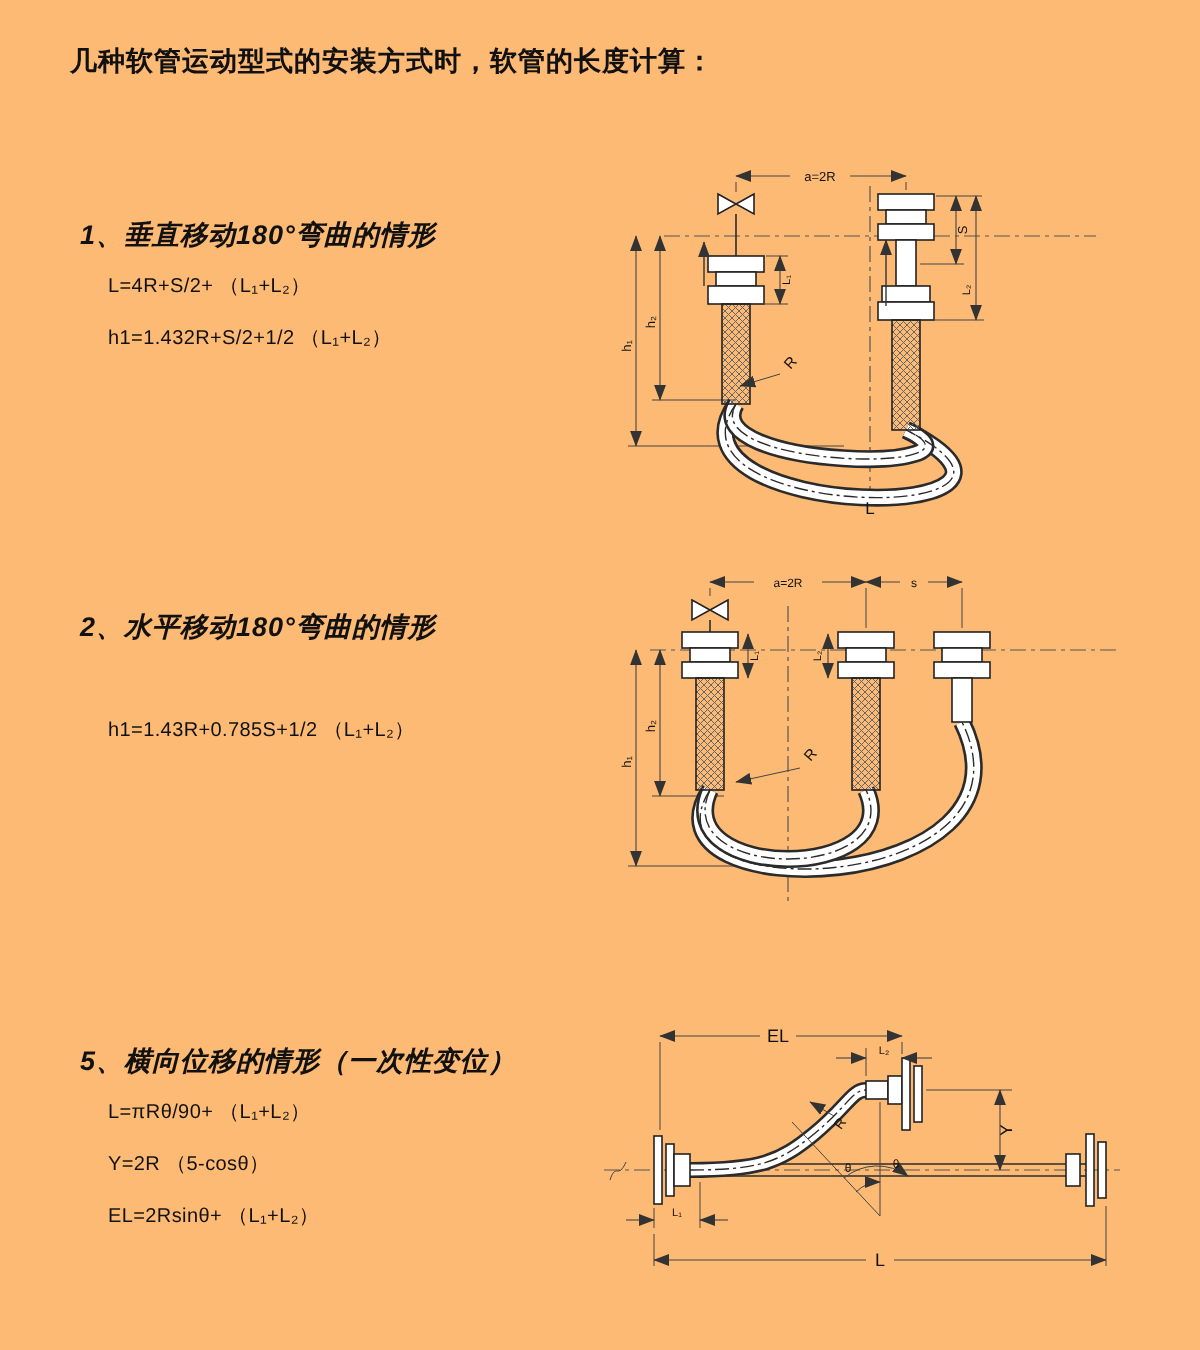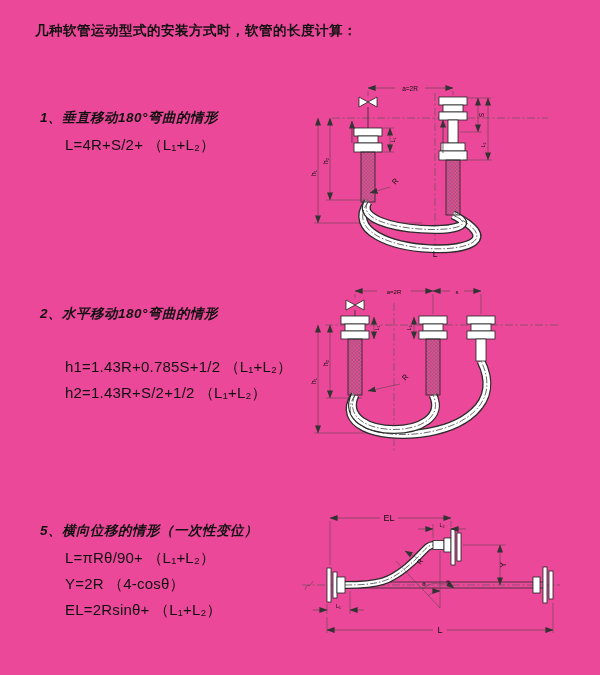--- a/index.html
+++ b/index.html
@@ -1,21 +1,21 @@
 <!DOCTYPE html>
 <html><head>
 <meta charset="utf-8">
 <style>
   html,body{margin:0;padding:0;background:#ffffff;}
-  .page{position:relative;width:600px;height:675px;background:#ec4899;overflow:hidden;
+  .page{position:relative;width:600px;height:675px;background:#fdba74;overflow:hidden;
         font-family:"Liberation Sans",sans-serif;color:#111;}
   .doc-title{position:absolute;left:35px;top:22px;font-size:13.5px;font-weight:bold;letter-spacing:.5px;}
   .sec{position:absolute;left:40px;width:280px;height:105px;}
   .sec-h{position:absolute;left:0;top:0;font-size:13.5px;font-weight:bold;letter-spacing:.5px;font-style:italic;}
-  .f{position:absolute;left:25px;font-size:15px;letter-spacing:.2px;white-space:nowrap;}
+  .f{position:absolute;left:14px;font-size:10px;letter-spacing:.2px;white-space:nowrap;}
   .dia{position:absolute;}
   svg text{font-family:"Liberation Sans",sans-serif;fill:#111;}
   .dl{font-size:6.5px;}
   .dls{font-size:5.5px;}
   .dlb{font-size:8.5px;}
   .dim{stroke:#444;stroke-width:.55;fill:none;}
   .ext{stroke:#444;stroke-width:.5;fill:none;}
   .cl{stroke:#555;stroke-width:.6;fill:none;stroke-dasharray:8 2.5 2 2.5;}
   .part{fill:#fff;stroke:#222;stroke-width:.8;}
   .hatched{fill:url(#hatch);stroke:#222;stroke-width:.8;}
@@ -40,32 +40,32 @@
   </defs>
 </svg>
 
 <div class="page">
 
   <div class="doc-title">几种软管运动型式的安装方式时，软管的长度计算：</div>
 
   <section class="sec" style="top:109px">
     <div class="sec-h">1、垂直移动180°弯曲的情形</div>
     <div class="f" style="top:27px">L=4R+S/2+ （L₁+L₂）</div>
+    <div class="f" style="top:53px">h1=1.432R+S/2+1/2 （L₁+L₂）</div>
   </section>
 
   <section class="sec" style="top:305px">
     <div class="sec-h">2、水平移动180°弯曲的情形</div>
     <div class="f" style="top:53px">h1=1.43R+0.785S+1/2 （L₁+L₂）</div>
-    <div class="f" style="top:79px">h2=1.43R+S/2+1/2 （L₁+L₂）</div>
   </section>
 
   <section class="sec" style="top:522px">
     <div class="sec-h">5、横向位移的情形（一次性变位）</div>
     <div class="f" style="top:27px">L=πRθ/90+ （L₁+L₂）</div>
-    <div class="f" style="top:53px">Y=2R （4-cosθ）</div>
+    <div class="f" style="top:53px">Y=2R （5-cosθ）</div>
     <div class="f" style="top:79px">EL=2Rsinθ+ （L₁+L₂）</div>
   </section>
 
   <svg class="dia" style="left:310px;top:75px" width="280" height="185" viewBox="0 0 280 185">
     <g>
       <line class="cl" x1="22" y1="43" x2="238" y2="43"></line>
       <line class="cl" x1="125" y1="18" x2="125" y2="174"></line>
     </g>
 
     <g>

